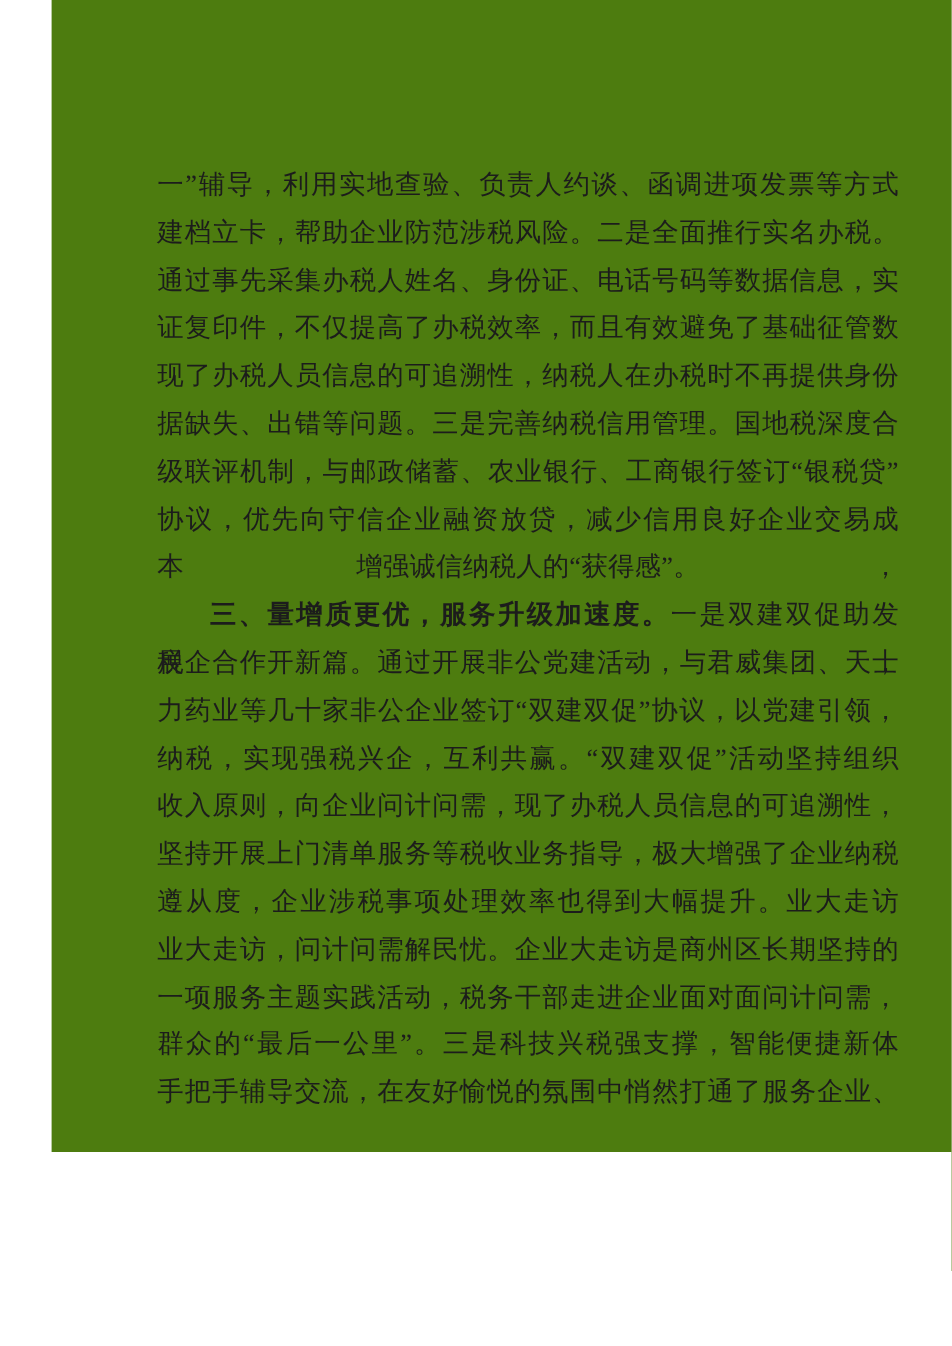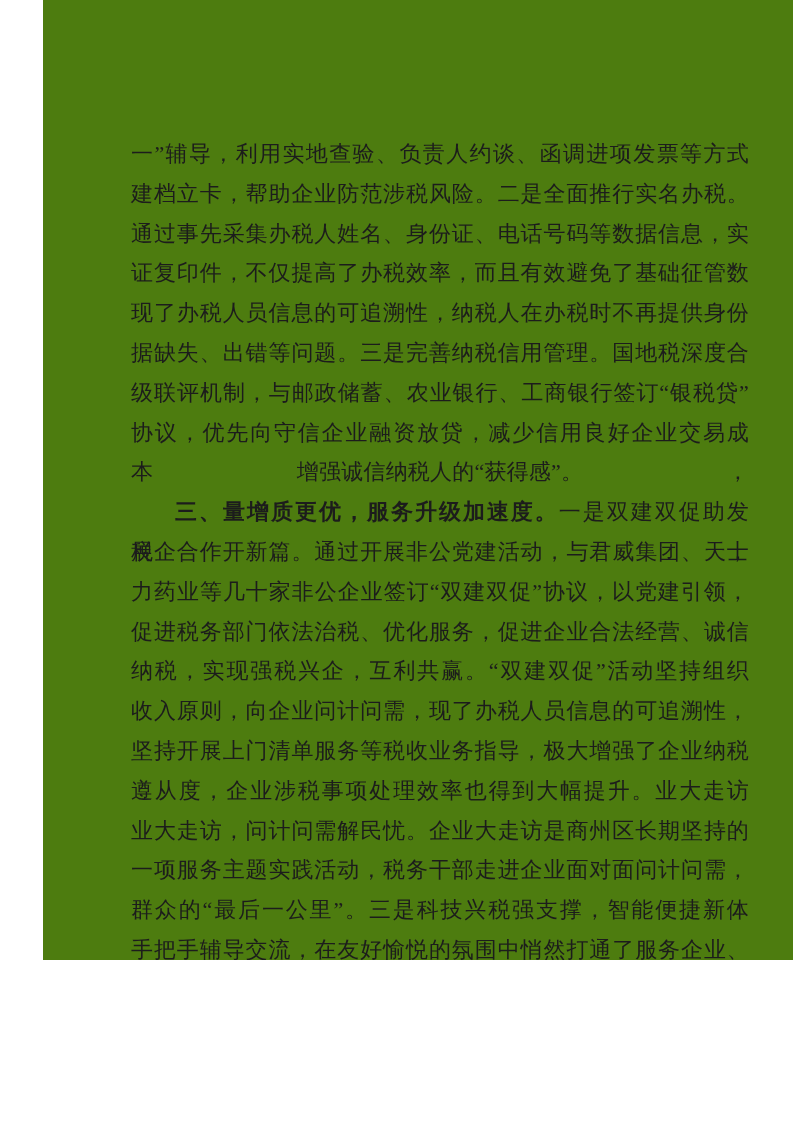--- a/index.html
+++ b/index.html
@@ -69,21 +69,20 @@
     <div class="line fill">现了办税人员信息的可追溯性，纳税人在办税时不再提供身份</div>
     <div class="line fill">据缺失、出错等问题。三是完善纳税信用管理。国地税深度合</div>
     <div class="line fill">级联评机制，与邮政储蓄、农业银行、工商银行签订“银税贷”</div>
     <div class="line fill">协议，优先向守信企业融资放贷，减少信用良好企业交易成本，</div>
     <div class="line">增强诚信纳税人的“获得感”。</div>
 
     <div class="line fill indent2"><span class="heading-bold">三、量增质更优，服务升级加速度。</span><span>一是双建双促助发展，</span></div>
 
     <div class="line fill">税企合作开新篇。通过开展非公党建活动，与君威集团、天士</div>
     <div class="line fill">力药业等几十家非公企业签订“双建双促”协议，以党建引领，</div>
-    <div class="line fill">促进税务部门依法治税、优化服务，促进企业合法经营、诚信</div>
     <div class="line fill">纳税，实现强税兴企，互利共赢。“双建双促”活动坚持组织</div>
     <div class="line fill">收入原则，向企业问计问需，现了办税人员信息的可追溯性，</div>
     <div class="line fill">坚持开展上门清单服务等税收业务指导，极大增强了企业纳税</div>
     <div class="line fill">遵从度，企业涉税事项处理效率也得到大幅提升。业大走访</div>
     <div class="line fill">业大走访，问计问需解民忧。企业大走访是商州区长期坚持的</div>
     <div class="line fill">一项服务主题实践活动，税务干部走进企业面对面问计问需，</div>
     <div class="line fill">群众的“最后一公里”。三是科技兴税强支撑，智能便捷新体</div>
     <div class="line fill">手把手辅导交流，在友好愉悦的氛围中悄然打通了服务企业、</div>
 
   </div>

